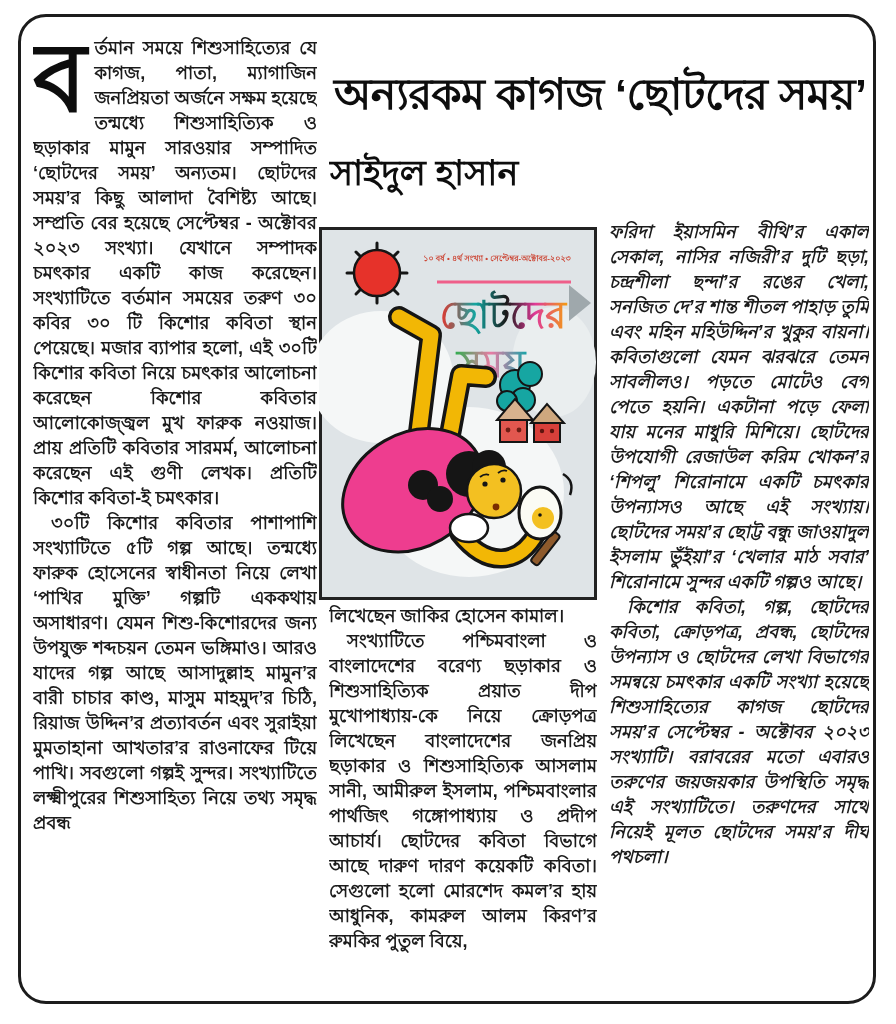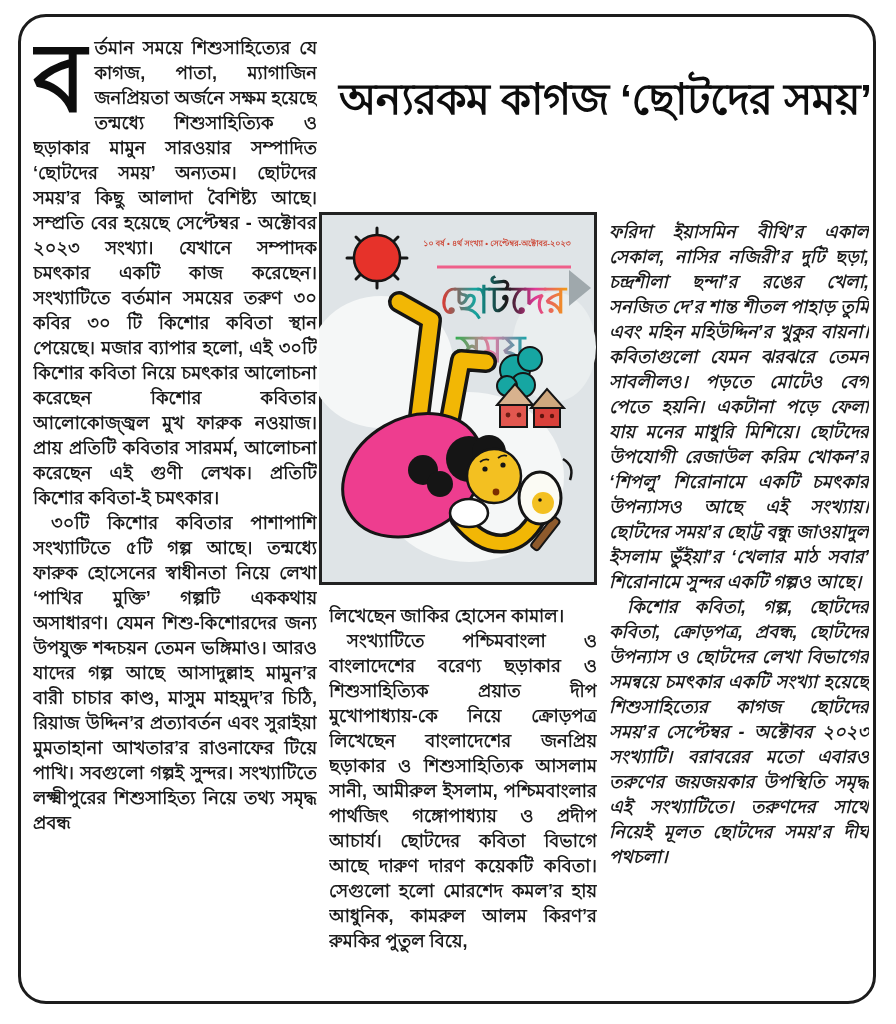--- a/index.html
+++ b/index.html
@@ -29,31 +29,32 @@
   .col p{margin:0;}
   .col p.indent{text-indent:18px;}
   .col1{left:33px;top:36px;width:284px;height:948px;}
   .col2{left:329px;top:604px;width:268px;height:392px;}
   .col3{left:609px;top:220px;width:260px;height:770px;font-style:italic;}
   .dropcap{
     float:left;font-size:96px;line-height:72px;font-weight:700;
     margin:6px 8px 0 0;color:#0d0d0d;
   }
   .cover{
-    position:absolute;left:319px;top:212px;width:278px;height:373px;
+    position:absolute;left:319px;top:227px;width:278px;height:373px;
   }
   .cover svg{display:block;width:100%;height:100%;}
 </style>
 </head>
 <body>
 
 <div class="page">
   <div class="frame"></div>
 
-  <h1 class="headline" style="margin:9px;">অন্যরকম কাগজ ‘ছোটদের সময়’</h1>
+  <h1 class="headline" style="margin:4px;">অন্যরকম কাগজ ‘ছোটদের সময়’</h1>
+  <div class="byline">সাইদুল হাসান</div>
 
   <div class="col col1">
     <p><span class="dropcap">ব</span><span>র্তমান সময়ে শিশুসাহিত্যের যে কাগজ, পাতা, ম্যাগাজিন জনপ্রিয়তা অর্জনে সক্ষম হয়েছে তন্মধ্যে শিশুসাহিত্যিক ও ছড়াকার মামুন সারওয়ার সম্পাদিত ‘ছোটদের সময়’ অন্যতম। ছোটদের সময়’র কিছু আলাদা বৈশিষ্ট্য আছে। সম্প্রতি বের হয়েছে সেপ্টেম্বর - অক্টোবর ২০২৩ সংখ্যা। যেখানে সম্পাদক চমৎকার একটি কাজ করেছেন। সংখ্যাটিতে বর্তমান সময়ের তরুণ ৩০ কবির ৩০ টি কিশোর কবিতা স্থান পেয়েছে। মজার ব্যাপার হলো, এই ৩০টি কিশোর কবিতা নিয়ে চমৎকার আলোচনা করেছেন কিশোর কবিতার আলোকোজ্জ্বল মুখ ফারুক নওয়াজ। প্রায় প্রতিটি কবিতার সারমর্ম, আলোচনা করেছেন এই গুণী লেখক। প্রতিটি কিশোর কবিতা-ই চমৎকার।</span></p>
     <p class="indent">৩০টি কিশোর কবিতার পাশাপাশি সংখ্যাটিতে ৫টি গল্প আছে। তন্মধ্যে ফারুক হোসেনের স্বাধীনতা নিয়ে লেখা ‘পাখির মুক্তি’ গল্পটি এককথায় অসাধারণ। যেমন শিশু-কিশোরদের জন্য উপযুক্ত শব্দচয়ন তেমন ভঙ্গিমাও। আরও যাদের গল্প আছে আসাদুল্লাহ মামুন’র বারী চাচার কাণ্ড, মাসুম মাহমুদ’র চিঠি, রিয়াজ উদ্দিন’র প্রত্যাবর্তন এবং সুরাইয়া মুমতাহানা আখতার’র রাওনাফের টিয়ে পাখি। সবগুলো গল্পই সুন্দর। সংখ্যাটিতে লক্ষ্মীপুরের শিশুসাহিত্য নিয়ে তথ্য সমৃদ্ধ প্রবন্ধ</p>
   </div>
 
   <div class="cover">
     <svg viewBox="0 0 278 373" xmlns="http://www.w3.org/2000/svg">
       <defs>
         <linearGradient id="tg1" x1="0" y1="0" x2="1" y2="0">

